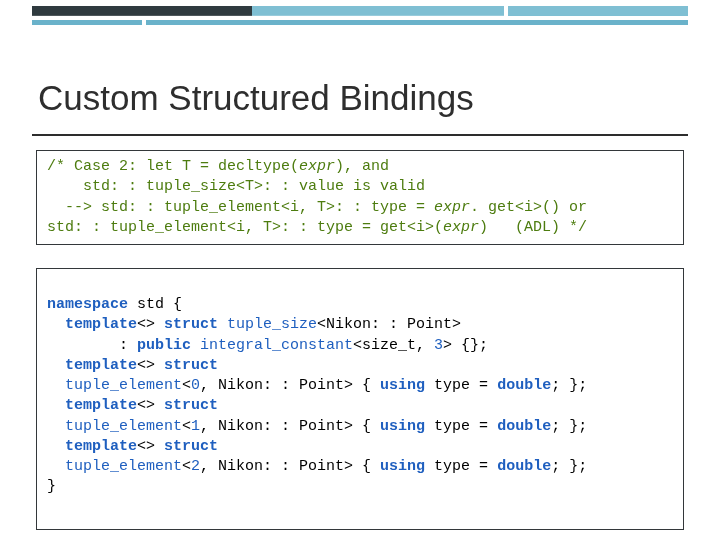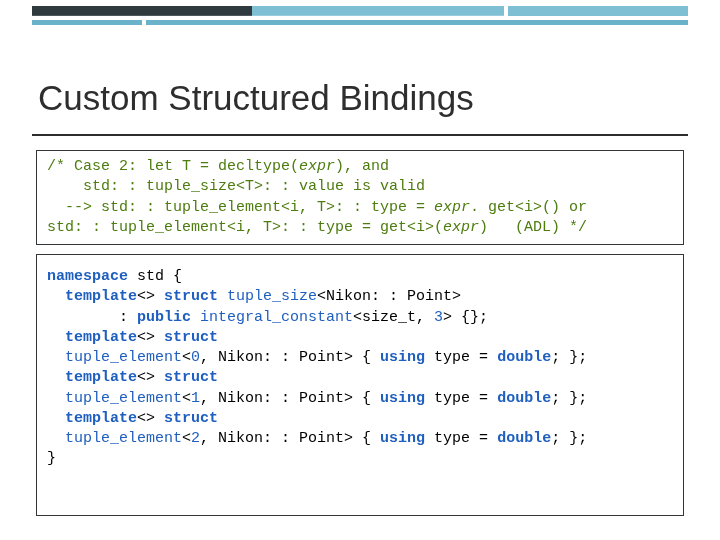--- a/index.html
+++ b/index.html
@@ -47,21 +47,21 @@
     position:absolute; left:36px; right:36px;
     border: 1.5px solid #33373a;
     color:#000;
     font-family: Consolas, "Courier New", monospace;
     font-size: 15px;
     line-height: 1.35;
     padding: 6px 10px 6px 10px;
     white-space: pre;
   }
   .box1 { top:150px; }
-  .box2 { top:254px; height:262px; padding-top:12px;}
+  .box2 { top:268px; height:262px; padding-top:26px;}
   .comment { color:#4d7c0f; }
   .ital { font-style: italic; }
   .kw { color:#1f5fbf; font-weight:bold; }  
   .kw2 { color:#1f5fbf; }                   
   .num  { color:#1f5fbf; }                  
 </style>
 </head>
 <body>
 
 <div class="slide">

